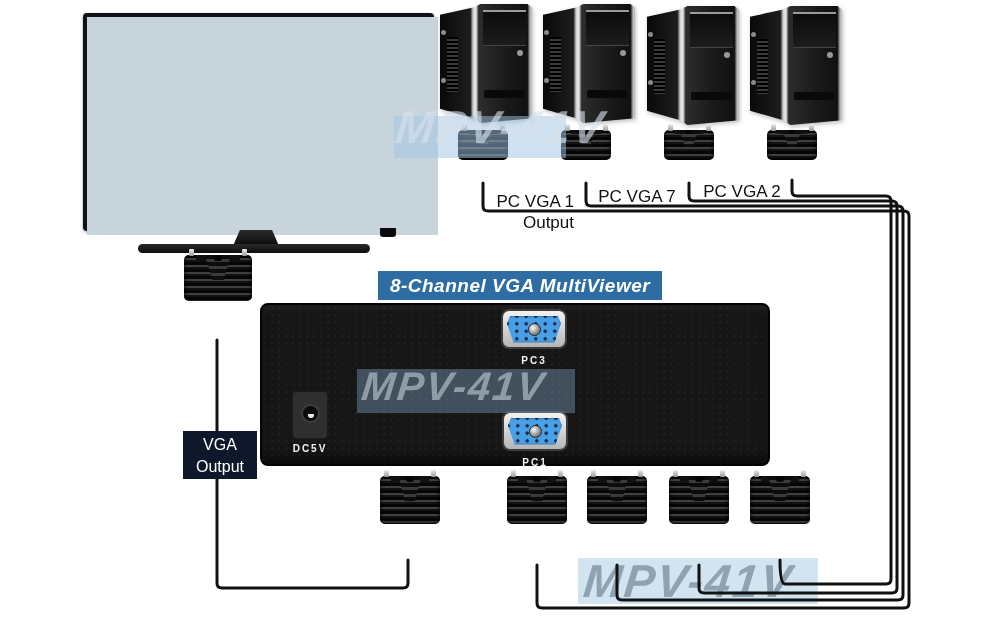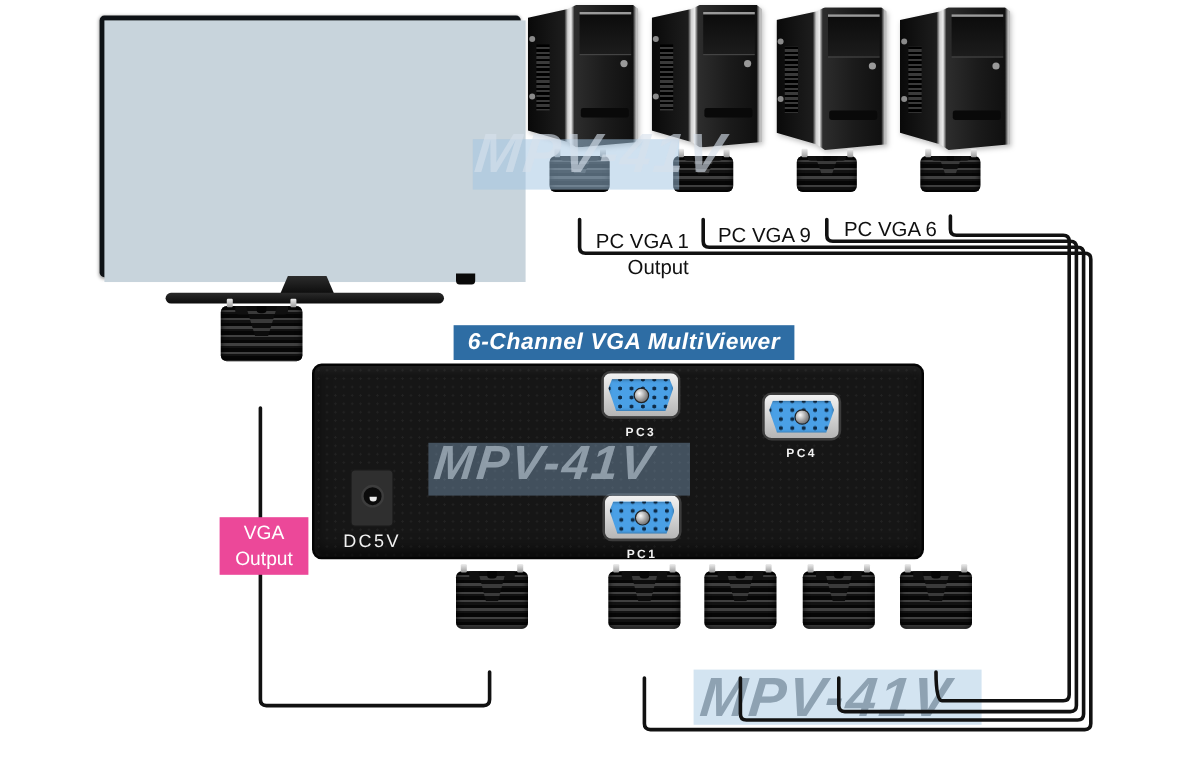--- a/index.html
+++ b/index.html
@@ -88,28 +88,28 @@
   .screw{position:static;width:13px;height:13px;border-radius:50%;border:1px solid #222;
      background:radial-gradient(circle at 35% 35%,#fafafa,#8c8c8c 60%,#4d4d4d);}
   .port-label{left:0;top:46px;width:100%;text-align:center;color:#f2f2f2;font-size:10px;
      font-weight:bold;letter-spacing:2px;}
   .dc-recess{left:30px;top:86px;width:36px;height:48px;background:#2f2f2f;border-radius:4px;
      border:1px solid #1a1a1a;}
   .dc-jack{left:8px;top:12px;width:19px;height:19px;border-radius:50%;background:#0b0b0b;
      border:2px solid #3d3d3d;}
   .dc-jack::after{content:"";position:absolute;left:5px;top:8px;width:6px;height:4px;
      background:#e8e8e8;border-radius:0 0 3px 3px;}
-  .dc-label{left:14px;top:138px;width:68px;text-align:center;color:#f2f2f2;font-size:15px;
-     font-weight:normal;letter-spacing:2px;}
+  .dc-label{left:14px;top:138px;width:68px;text-align:center;color:#f2f2f2;font-size:10px;
+     font-weight:bold;letter-spacing:2px;}
 
   
   .title-badge{left:378px;top:271px;width:284px;height:29px;background:#2e6da4;color:#fff;
      font-size:19px;font-style:italic;font-weight:bold;text-align:center;line-height:29px;
      letter-spacing:.5px;z-index:7;}
-  .callout{background:#ec4899;color:#fff;text-align:center;z-index:7;font-size:16px;line-height:1.4;
+  .callout{background:#0f172a;color:#fff;text-align:center;z-index:7;font-size:16px;line-height:1.4;
      padding-top:3px;}
   .co-vga-out{left:183px;top:431px;width:74px;height:48px;}
   .cable-label{color:#101010;font-size:17px;text-align:center;z-index:7;line-height:1.22;}
   .lb1{left:486px;top:192px;width:88px;text-align:right;}
   .lb2{left:597px;top:187px;width:80px;}
   .lb3{left:702px;top:182px;width:80px;}
   .lb4{left:849px;top:149px;width:64px;}
 
   
   .wm-box{z-index:5;}
@@ -281,28 +281,20 @@
     <div class="dc-label">DC5V</div>
 
     <div class="vga-port" style="left:197px;top:4px">
       <span class="screw"></span>
       <div class="port-face">
           <div class="port-insert"></div>
         </div>
       <span class="screw"></span>
       <div class="port-label">PC3</div>
     </div>
-    <div class="vga-port" style="left:331px;top:22px">
-      <span class="screw"></span>
-      <div class="port-face">
-          <div class="port-insert"></div>
-        </div>
-      <span class="screw"></span>
-      <div class="port-label">PC4</div>
-    </div>
     <div class="vga-port" style="left:198px;top:106px">
       <span class="screw"></span>
       <div class="port-face">
           <div class="port-insert"></div>
         </div>
       <span class="screw"></span>
       <div class="port-label">PC1</div>
     </div>
   </div>
 
@@ -314,27 +306,27 @@
   <div class="wm-text wmt-bot">MPV-41V</div>
 
   <svg class="cables" viewBox="0 0 1000 641" fill="none">
     <path stroke="#111" stroke-width="3" stroke-linecap="round" d="M217 340 L217 583 Q217 588 222 588 L403 588 Q408 588 408 583 L408 560"></path>
     <path stroke="#111" stroke-width="3" stroke-linecap="round" d="M483 183 L483 206 Q483 211 488 211 L904 211 Q909 211 909 216 L909 603 Q909 608 904 608 L542 608 Q537 608 537 603 L537 565"></path>
     <path stroke="#111" stroke-width="3" stroke-linecap="round" d="M586 183 L586 201 Q586 206 591 206 L898 206 Q903 206 903 211 L903 595 Q903 600 898 600 L622 600 Q617 600 617 595 L617 565"></path>
     <path stroke="#111" stroke-width="3" stroke-linecap="round" d="M689 183 L689 196 Q689 201 694 201 L892 201 Q897 201 897 206 L897 588 Q897 593 892 593 L704 593 Q699 593 699 588 L699 565"></path>
     <path stroke="#111" stroke-width="3" stroke-linecap="round" d="M792 180 L792 191 Q792 196 797 196 L886 196 Q891 196 891 201 L891 579 Q891 584 886 584 L785 584 Q780 584 780 560"></path>
   </svg>
 
-  <div class="title-badge">6-Channel VGA MultiViewer</div>
+  <div class="title-badge">8-Channel VGA MultiViewer</div>
 
   <div class="callout co-vga-out">
     <span style="position:static;display:block">VGA</span>
     <span style="position:static;display:block">Output</span>
   </div>
 
   <div class="cable-label lb1">
     <span style="position:static;display:block">PC VGA 1</span>
     <span style="position:static;display:block">Output</span>
   </div>
-  <div class="cable-label lb2">PC VGA 9</div>
-  <div class="cable-label lb3">PC VGA 6</div>
+  <div class="cable-label lb2">PC VGA 7</div>
+  <div class="cable-label lb3">PC VGA 2</div>
 
 </div>
 
 </body></html>

